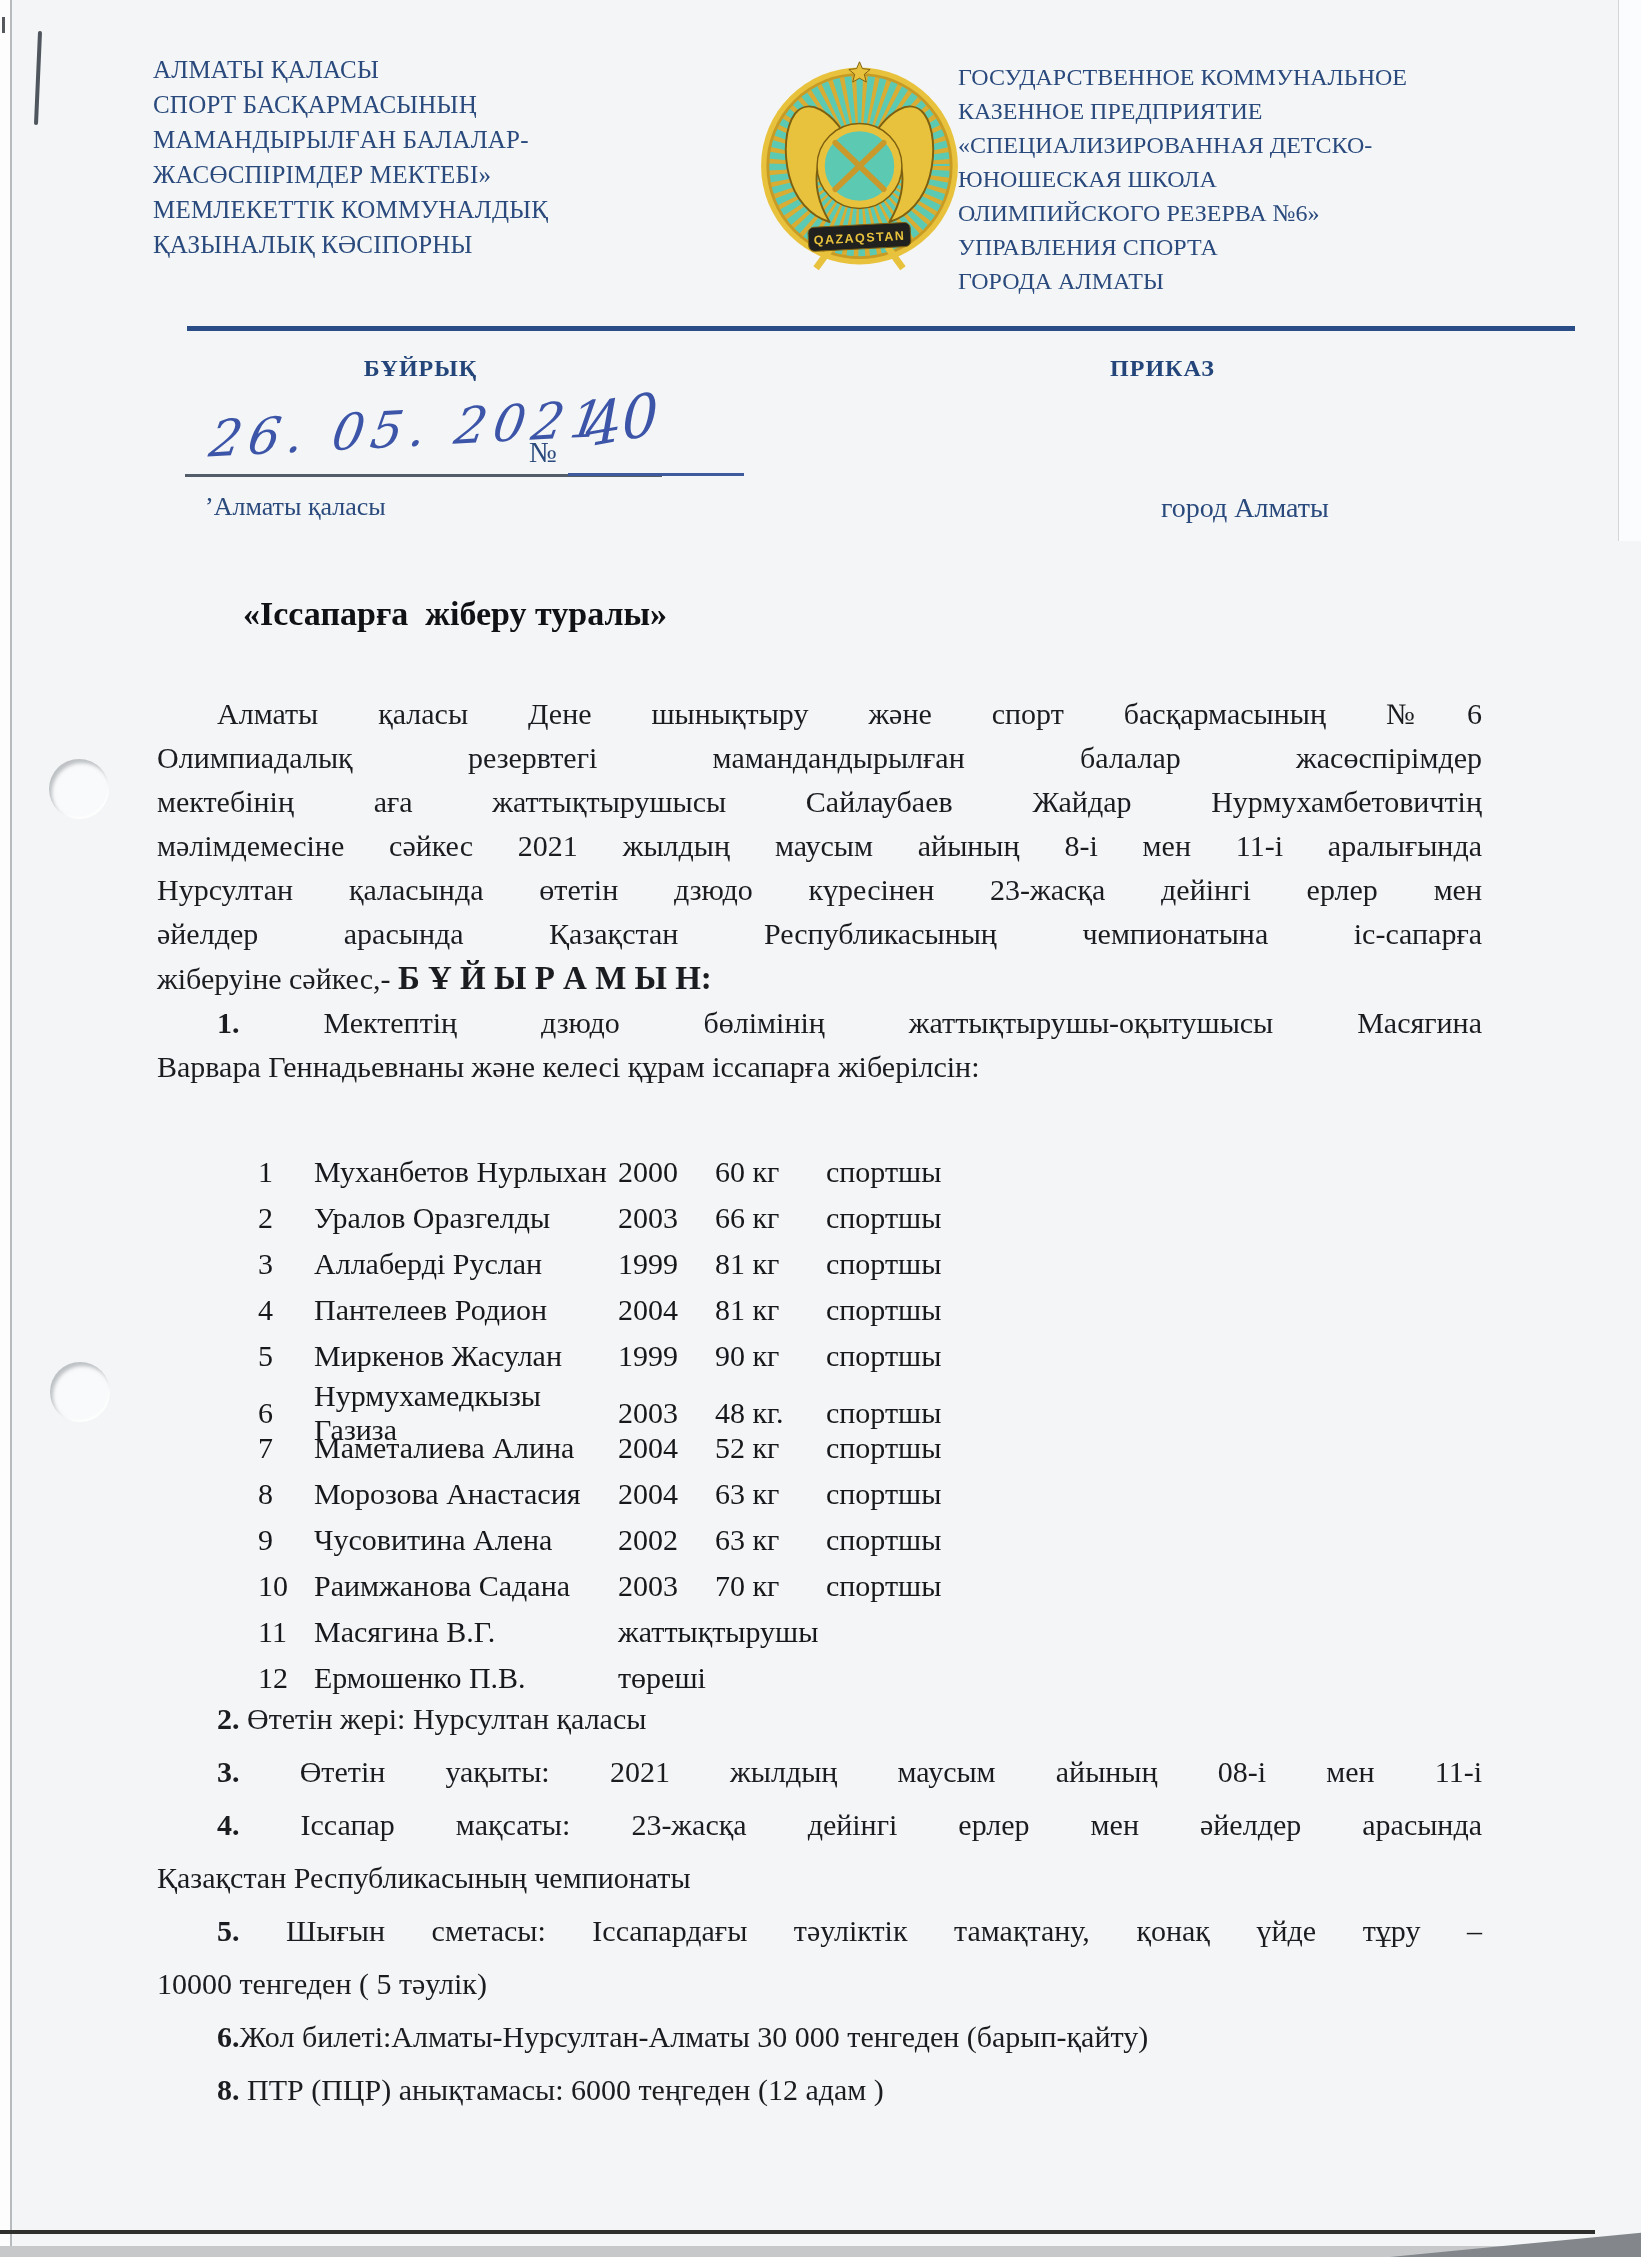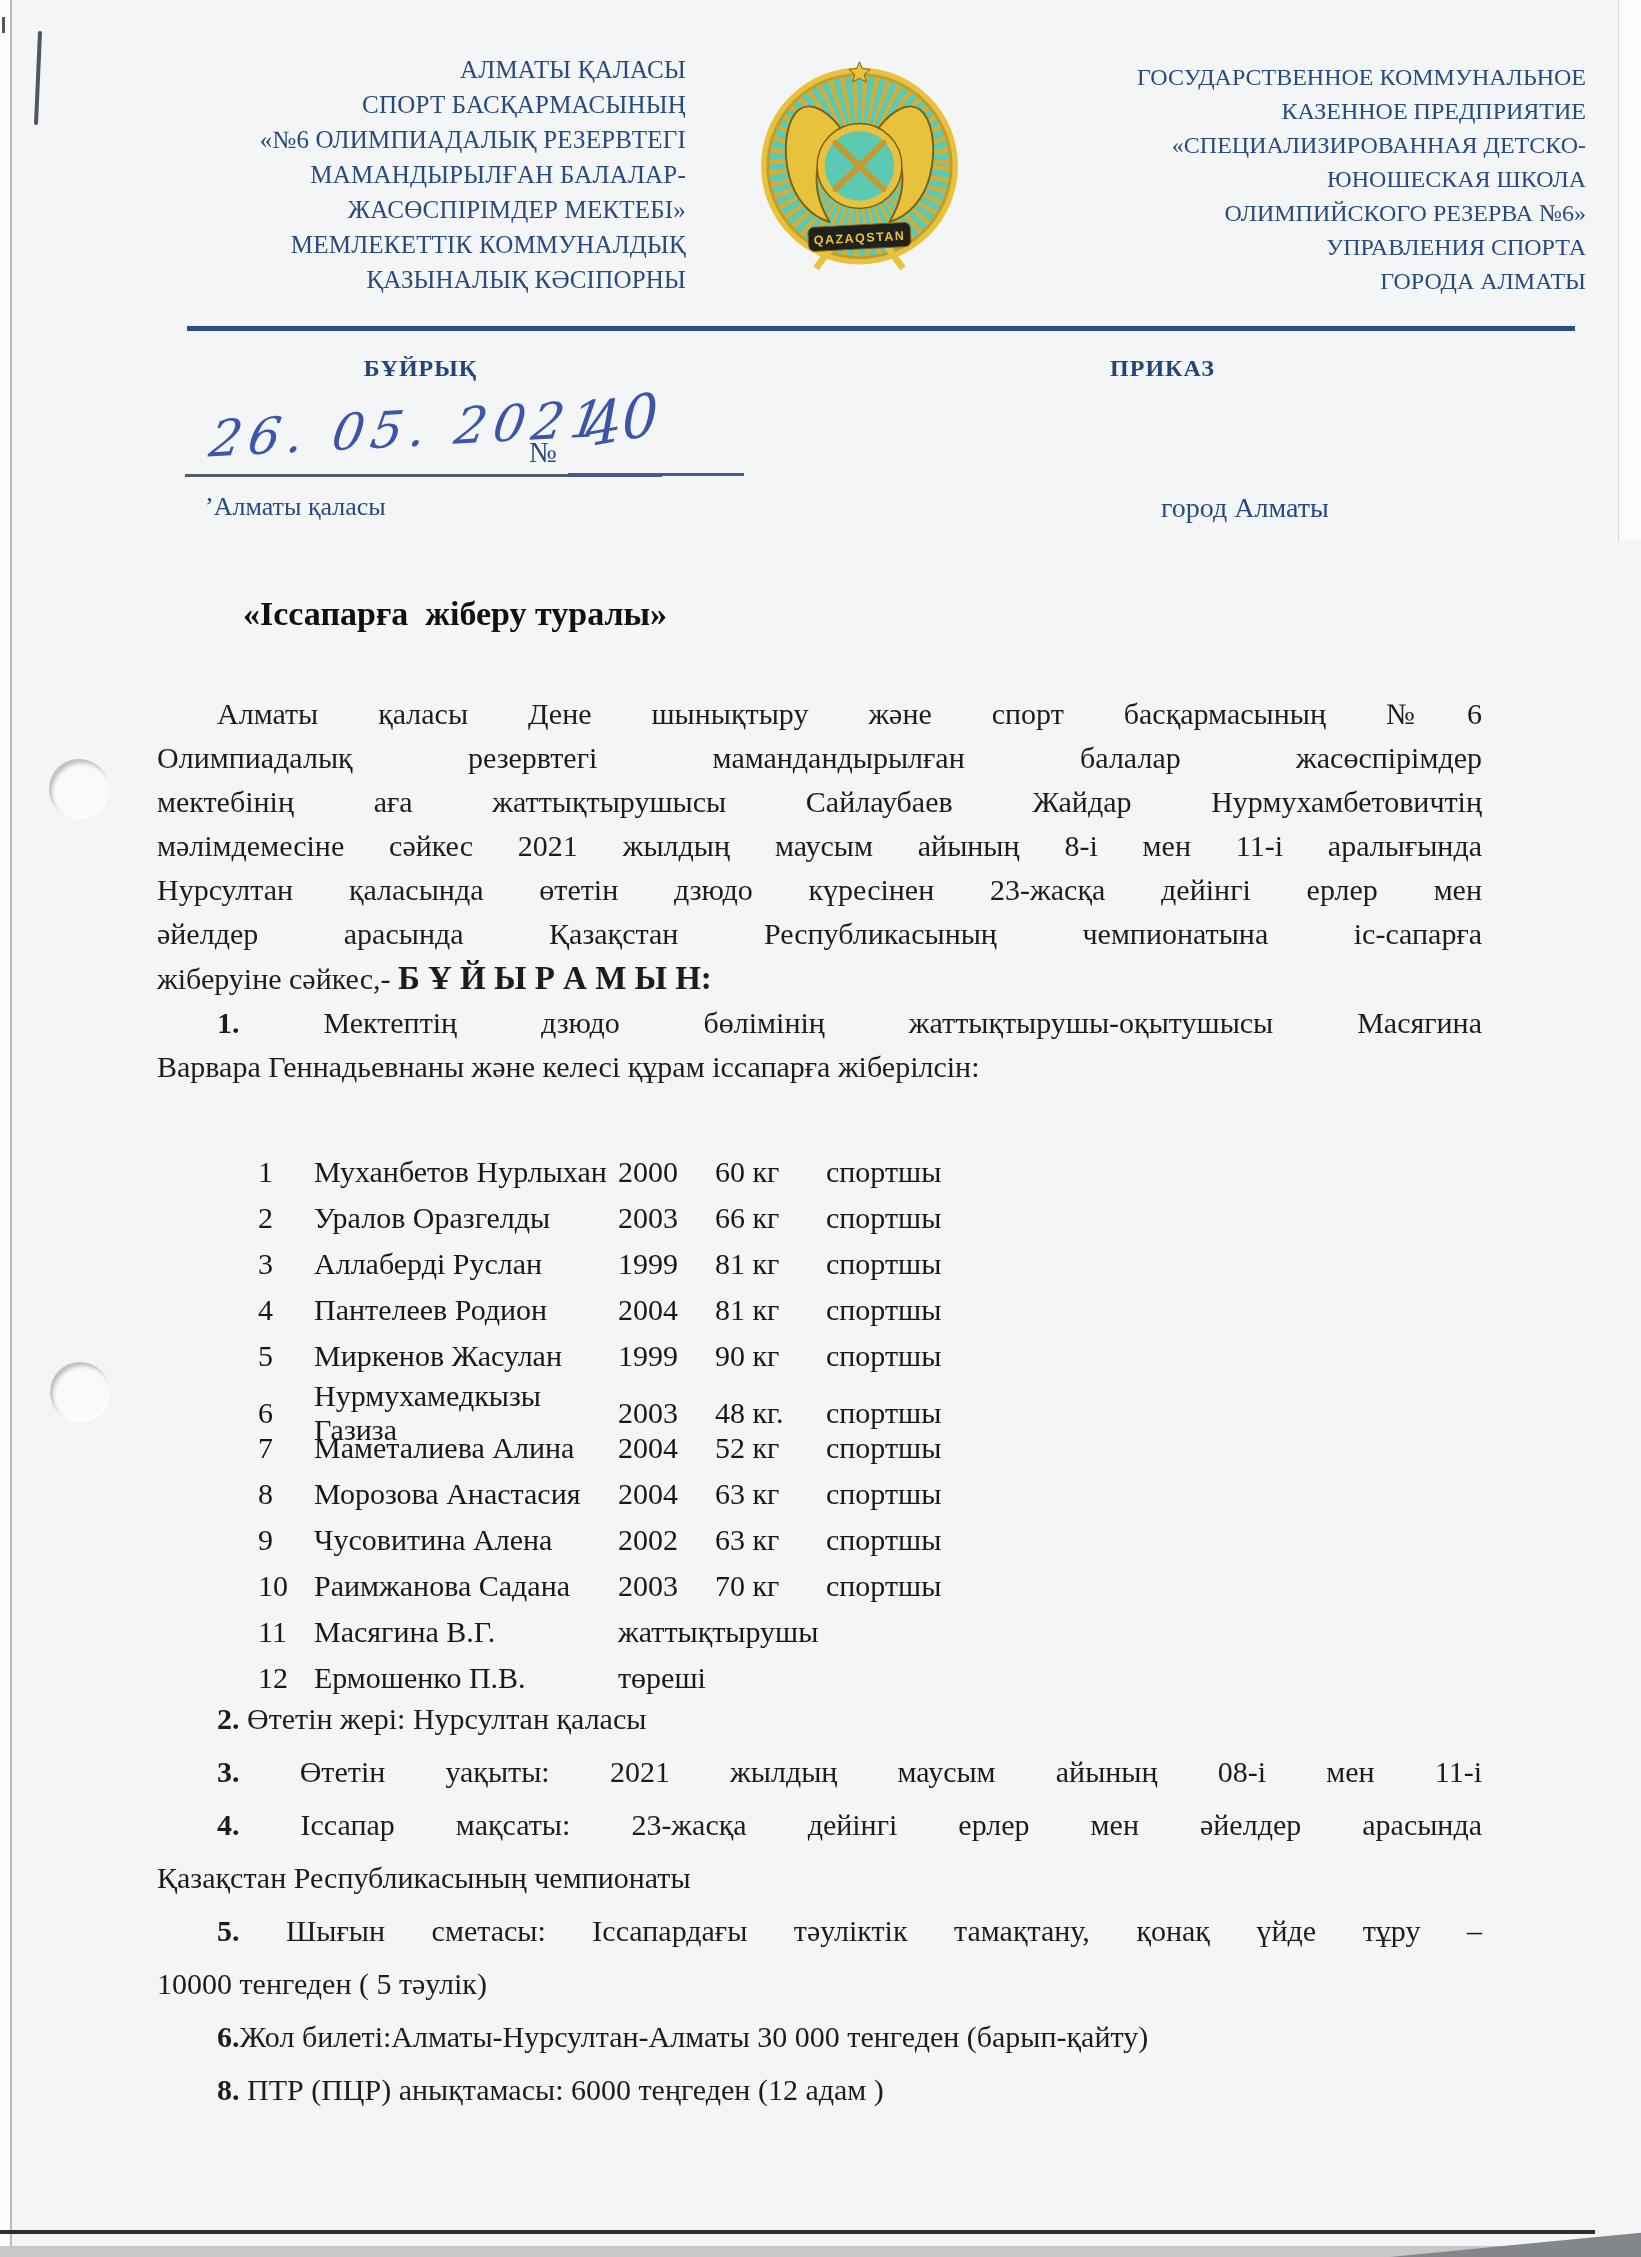--- a/index.html
+++ b/index.html
@@ -12,21 +12,21 @@
   .staple{position:absolute;left:36px;top:31px;width:3.9px;height:94px;background:#50565e;border-radius:1.9px;transform:rotate(2.5deg);}
   .mark1{position:absolute;left:1.9px;top:17.4px;width:2.9px;height:15.4px;background:#55585c;}
   .hole{position:absolute;width:60px;height:60px;border-radius:50%;background:#f9fafb;
         box-shadow:inset 2.9px 3.9px 3.9px rgba(140,146,152,.55), inset -1px -1.9px 1.9px rgba(255,255,255,.85);}
   #hole1{left:49px;top:759px;} #hole2{left:50px;top:1362px;}
   .bline{position:absolute;left:0;top:2230px;width:1595px;height:3.9px;background:#2f302e;}
   .bband{position:absolute;left:0;top:2246px;width:1641px;height:11.6px;background:#c6c8ca;}
   .bcorner{position:absolute;left:1390px;top:2230px;width:251px;height:27px;background:#83878b;
            clip-path:polygon(0 100%,100% 10%,100% 100%);}
   
-  .hdr{position:absolute;color:#2a4a7d;text-align:right;}
+  .hdr{position:absolute;color:#2a4a7d;text-align:left;}
   #hdr-left{left:153px;top:52px;width:533px;font-size:25px;line-height:35px;letter-spacing:0.2px;}
   #hdr-right{left:958px;top:60px;width:628px;font-size:24px;line-height:34px;}
   #emblem{position:absolute;left:756px;top:56px;width:207px;height:220px;}
   .divider{position:absolute;left:187px;top:326px;width:1388px;height:4.8px;background:#2b4d87;}
   .doc-title{position:absolute;top:355px;width:463px;text-align:center;font-size:24px;font-weight:700;
              color:#23457a;letter-spacing:1px;}
   #title-kk{left:189px;} #title-ru{left:931px;}
   
   .hw{position:absolute;font-style:italic;color:#3c55a8;font-family:"DejaVu Serif",serif;}
   #hw-date{left:210px;top:400px;font-size:50px;letter-spacing:6.8px;transform:rotate(-3deg) skewX(-12deg);}
@@ -63,21 +63,20 @@
   <div class="mark1"></div>
   <div class="hole" id="hole1"></div>
   <div class="hole" id="hole2"></div>
   <div class="bline"></div>
   <div class="bband"></div>
   <div class="bcorner"></div>
 
   <div class="hdr" id="hdr-left">
     <div>АЛМАТЫ ҚАЛАСЫ</div>
     <div>СПОРТ БАСҚАРМАСЫНЫҢ</div>
-    <div>«№6 ОЛИМПИАДАЛЫҚ РЕЗЕРВТЕГІ</div>
     <div>МАМАНДЫРЫЛҒАН БАЛАЛАР-</div>
     <div>ЖАСӨСПІРІМДЕР МЕКТЕБІ»</div>
     <div>МЕМЛЕКЕТТІК КОММУНАЛДЫҚ</div>
     <div>ҚАЗЫНАЛЫҚ КӘСІПОРНЫ</div>
   </div>
 
   <svg id="emblem" viewBox="0 0 214 228">
     <circle cx="107" cy="114" r="102" fill="#e8c23c"></circle>
     <circle cx="107" cy="114" r="95" fill="#5cc9b3"></circle>
     <circle cx="107" cy="114" r="66" fill="none" stroke="#d9ad33" stroke-width="56" stroke-dasharray="3.5 5.2"></circle>

